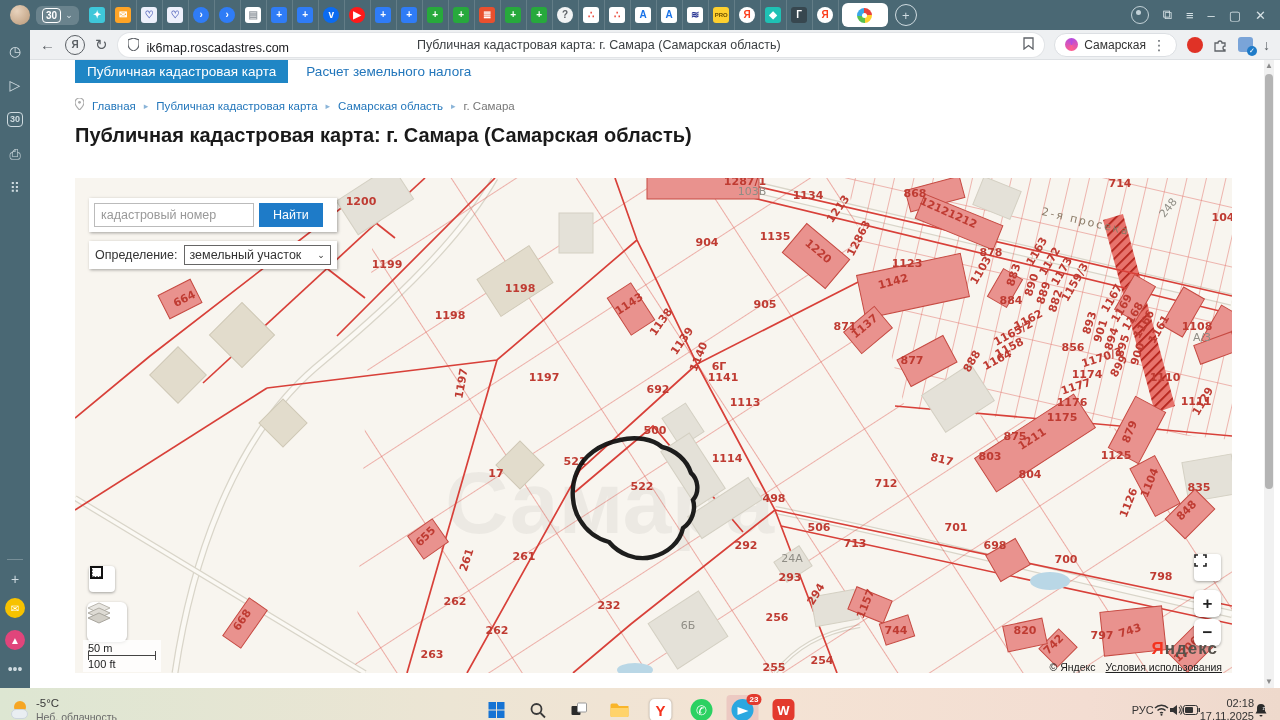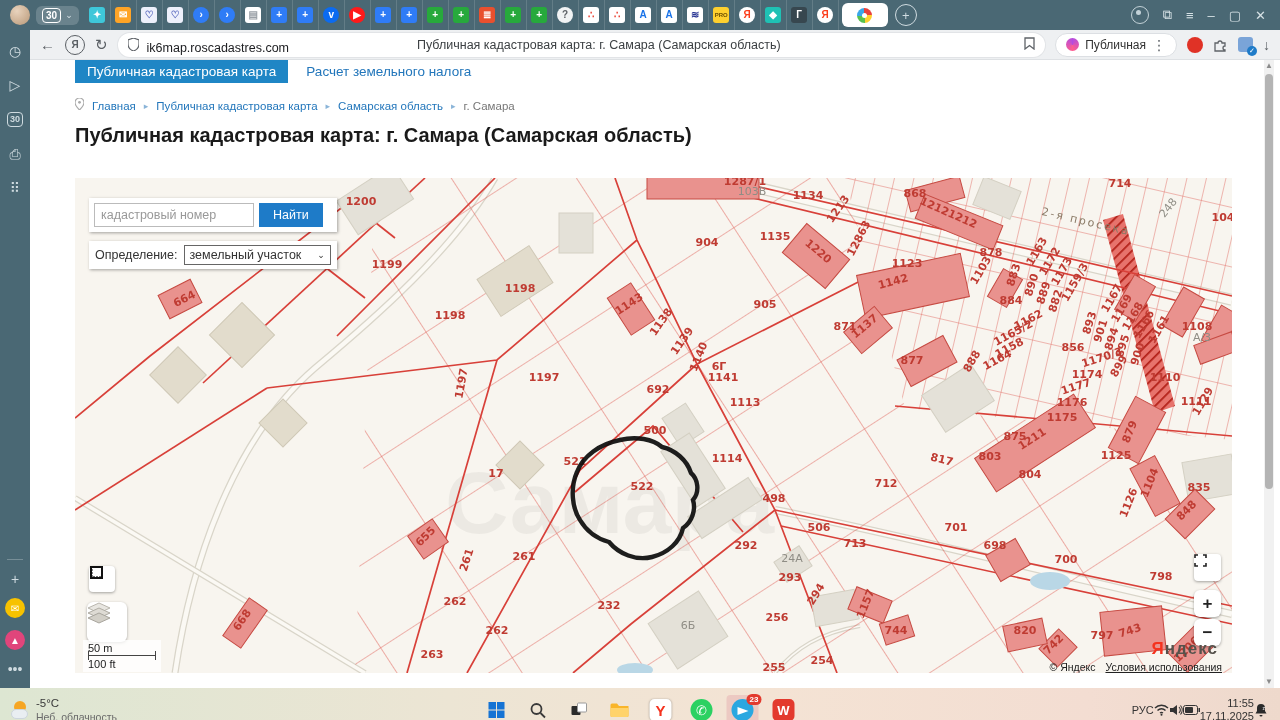--- a/index.html
+++ b/index.html
@@ -246,21 +246,21 @@
       <span class="url">ik6map.roscadastres.com</span>
       <span class="ptitle">Публичная кадастровая карта: г. Самара (Самарская область)</span>
       <span style="margin-left:auto">
         <svg width="11" height="13" viewBox="0 0 11 13">
             <path d="M1 1h9v11L5.5 8.5 1 12z" fill="none" stroke="#5f6368" stroke-width="1.3"></path>
           </svg>
       </span>
     </div>
     <div class="ask">
       <span class="ask-ic"></span>
-      <span>Публичная</span>
+      <span>Самарская</span>
       <span class="tool-ic">⋮</span>
     </div>
     <span class="redext"></span>
     <svg width="15" height="15" viewBox="0 0 15 15">
         <path d="M2 6h3a2 2 0 114 0h3v3a2 2 0 100 4v1H2z" fill="none" stroke="#5f6368" stroke-width="1.3"></path>
       </svg>
     <span class="syncdoc"></span>
     <span class="tool-ic">↓</span>
   </div>
 
@@ -646,21 +646,21 @@
       <svg class="trayic" width="14" height="12" viewBox="0 0 14 12">
         <path d="M1 4h3l4-3v10L4 8H1z" fill="#333"></path>
           <path d="M10 3a4.5 4.5 0 010 6M11.5 1.5a7 7 0 010 9" fill="none" stroke="#333" stroke-width="1.1"></path>
       </svg>
       <svg class="trayic" width="17" height="10" viewBox="0 0 17 10">
         <rect x="0.5" y="0.5" width="14" height="9" rx="2" fill="none" stroke="#333"></rect>
           <rect x="2" y="2" width="8" height="6" rx="1" fill="#333"></rect>
           <rect x="15.5" y="3" width="1.5" height="4" fill="#333"></rect>
       </svg>
       <span class="clock">
-        <span>11:55</span>
+        <span>02:18</span>
         <span>17.11.2025</span>
       </span>
       <svg class="trayic" width="14" height="14" viewBox="0 0 14 14">
         <path d="M7 1a4 4 0 00-4 4v3L1.5 10.5h11L11 8V5a4 4 0 00-4-4z" fill="#2b2b2b"></path>
           <path d="M5.5 12a1.5 1.5 0 003 0z" fill="#2b2b2b"></path>
           <text x="8.5" y="7" font-size="5" fill="#fff">z</text>
       </svg>
     </div>
   </div>
 </div>

